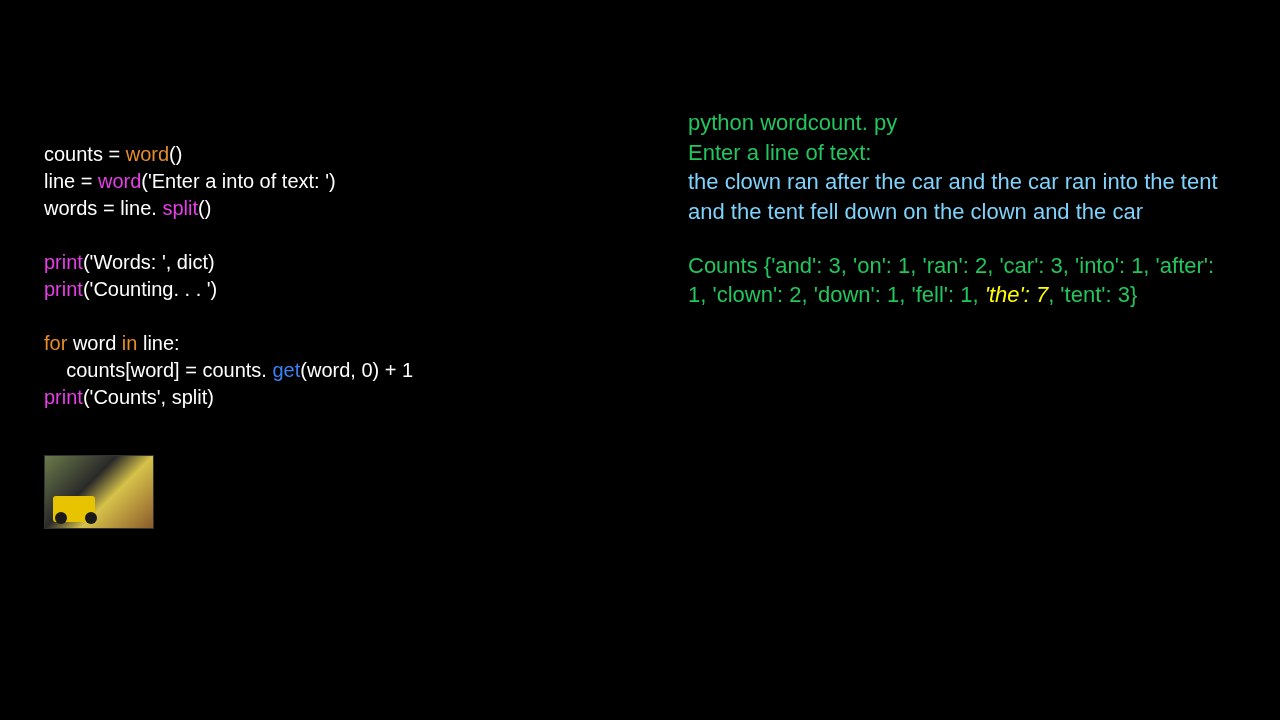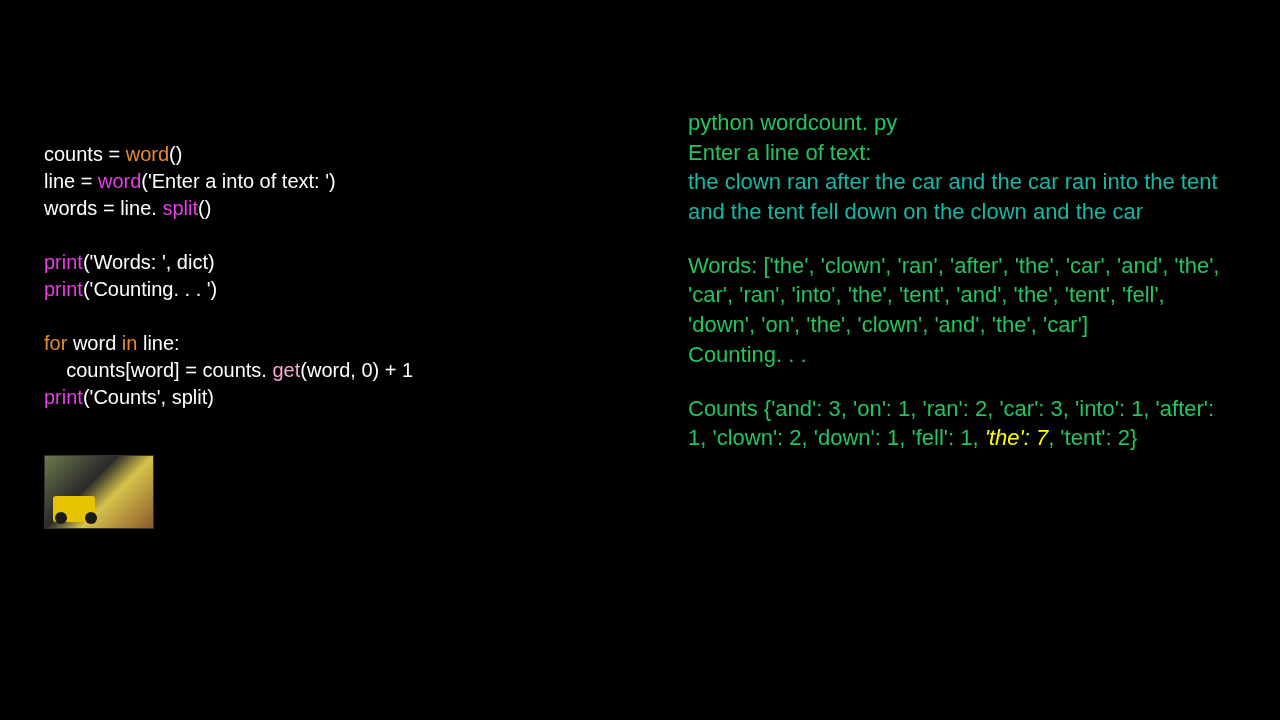--- a/index.html
+++ b/index.html
@@ -32,24 +32,24 @@
     width: 540px;
     font-size: 22px;
     line-height: 1.35;
   }
   .code-block {
     white-space: pre-wrap;
     font-family: Arial, Helvetica, sans-serif;
   }
   .kw-orange { color: #e88b2c; }
   .kw-magenta { color: #e83ee8; }
-  .kw-green { color: #f9a8d4; }
+  .kw-green { color: #3b82f6; }
   .txt-white { color: #22c55e; }
   .txt-yellow { color: #ffff00; font-style: italic; }
-  .txt-green { color: #14b8a6; }
+  .txt-green { color: #7dd3fc; }
   .para { margin-bottom: 24px; }
   .photo {
     position: absolute;
     left: 44px;
     top: 455px;
     width: 108px;
     height: 72px;
     background: linear-gradient(135deg,#6b7a4a,#2a2a2a 40%,#d6c24a 60%,#8b5a2a);
     border: 1px solid #333;
   }
@@ -90,22 +90,18 @@
   </div>
 
   <div class="photo"></div>
 
   <div class="right-col">
     <div class="para">
       <div class="txt-white">python wordcount. py</div>
       <div class="txt-white">Enter a line of text:</div>
       <div class="txt-green">the clown ran after the car and the car ran into the tent and the tent fell down on the clown and the car</div>
     </div>
-    <div class="para">
-      <div class="txt-white">Words: ['the', 'clown', 'ran', 'after', 'the', 'car', 'and', 'the', 'car', 'ran', 'into', 'the', 'tent', 'and', 'the', 'tent', 'fell', 'down', 'on', 'the', 'clown', 'and', 'the', 'car']</div>
-      <div class="txt-white">Counting. . .</div>
-    </div>
     <div>
-      <span class="txt-white">Counts {'and': 3, 'on': 1, 'ran': 2, 'car': 3, 'into': 1, 'after': 1, 'clown': 2, 'down': 1, 'fell': 1, </span><span class="txt-yellow">'the': 7</span><span class="txt-white">, 'tent': 2}</span>
+      <span class="txt-white">Counts {'and': 3, 'on': 1, 'ran': 2, 'car': 3, 'into': 1, 'after': 1, 'clown': 2, 'down': 1, 'fell': 1, </span><span class="txt-yellow">'the': 7</span><span class="txt-white">, 'tent': 3}</span>
     </div>
   </div>
 
 </div>
 
 </body></html>

